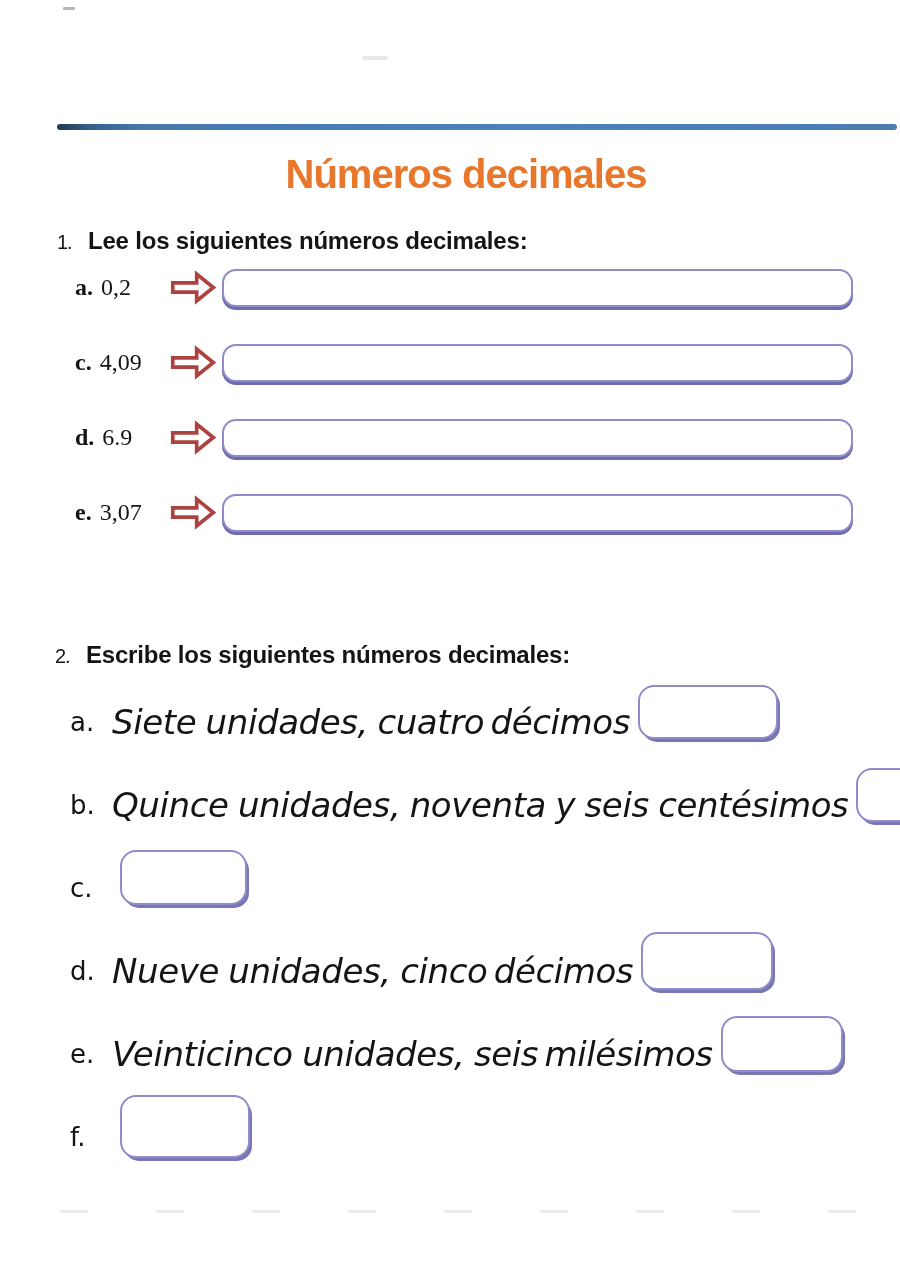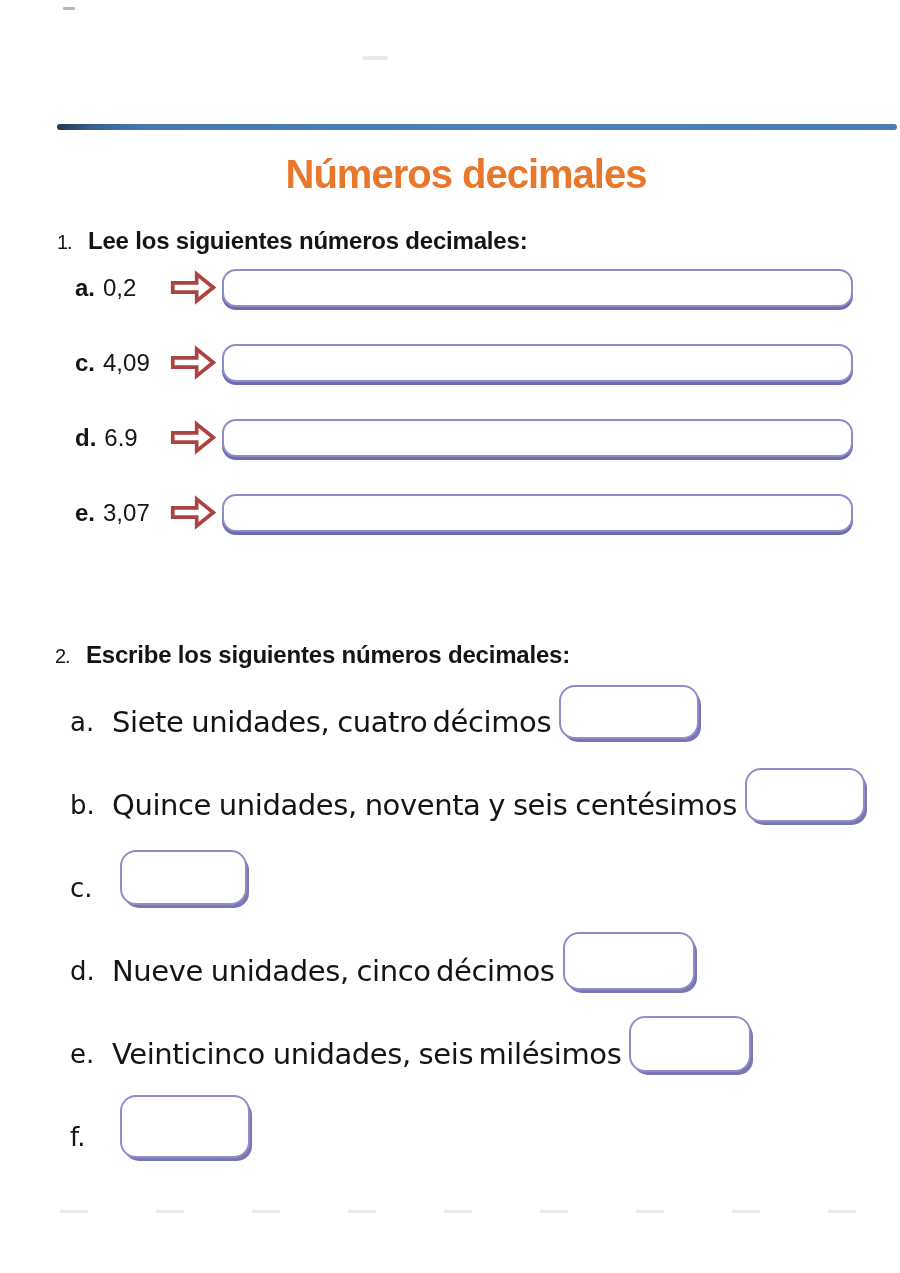--- a/index.html
+++ b/index.html
@@ -33,36 +33,36 @@
 
   .sec-head{position:absolute;display:flex;align-items:baseline;}
   .sec-head.s1{left:57px;top:227px;}
   .sec-head.s2{left:55px;top:641px;}
   .sec-num{font-size:20px;font-weight:400;width:31px;letter-spacing:-1px;}
   .sec-title{font-size:24px;font-weight:700;letter-spacing:-0.2px;}
 
   
   .s1-rows{position:absolute;left:75px;top:250px;right:47px;}
   .row1{display:flex;align-items:center;height:75px;}
-  .row1 .lbl{width:95px;font-size:24px;white-space:nowrap;}
+  .row1 .lbl{width:95px;font-size:24px;white-space:nowrap;font-family:Liberation Serif, serif;}
   .row1 .lbl b{font-weight:700;margin-right:8px;}
   .arrow-wrap{width:46px;height:37px;flex:0 0 auto;margin-right:6px;display:flex;align-items:center;}
   .line-box{
     flex:1 1 auto;height:38px;box-sizing:border-box;
     background:#fff;border:2px solid #8F8CC9;border-radius:14px;
     box-shadow:0 3px 0 0 #6F6CAD;
     font-family:"Liberation Sans",sans-serif;font-size:22px;color:#222;
     padding:0 14px;outline:none;
   }
 
   
   .s2-rows{position:absolute;left:70px;top:680px;right:40px;font-family:"DejaVu Sans",sans-serif;}
   .row2{display:flex;align-items:center;height:83px;}
   .row2 .ltr{width:42px;font-size:26px;flex:0 0 auto;}
-  .row2 .txt{font-size:29px;letter-spacing:-0.4px;word-spacing:-1px;white-space:nowrap;}
+  .row2 .txt{font-size:34px;letter-spacing:-0.4px;word-spacing:-1px;white-space:nowrap;font-style:italic;}
   .small-box{
     box-sizing:border-box;margin-left:8px;flex:0 0 auto;
     background:#fff;border:2.5px solid #8F8CC9;border-radius:16px;
     box-shadow:3px 4px 0 -1px #7976B4;
     transform:translateY(-10px);
     font-family:"DejaVu Sans",sans-serif;font-size:22px;color:#222;
     padding:0 10px;outline:none;
   }
   .bx-a{width:140px;height:54px;}
   .bx-b{width:120px;height:54px;}

